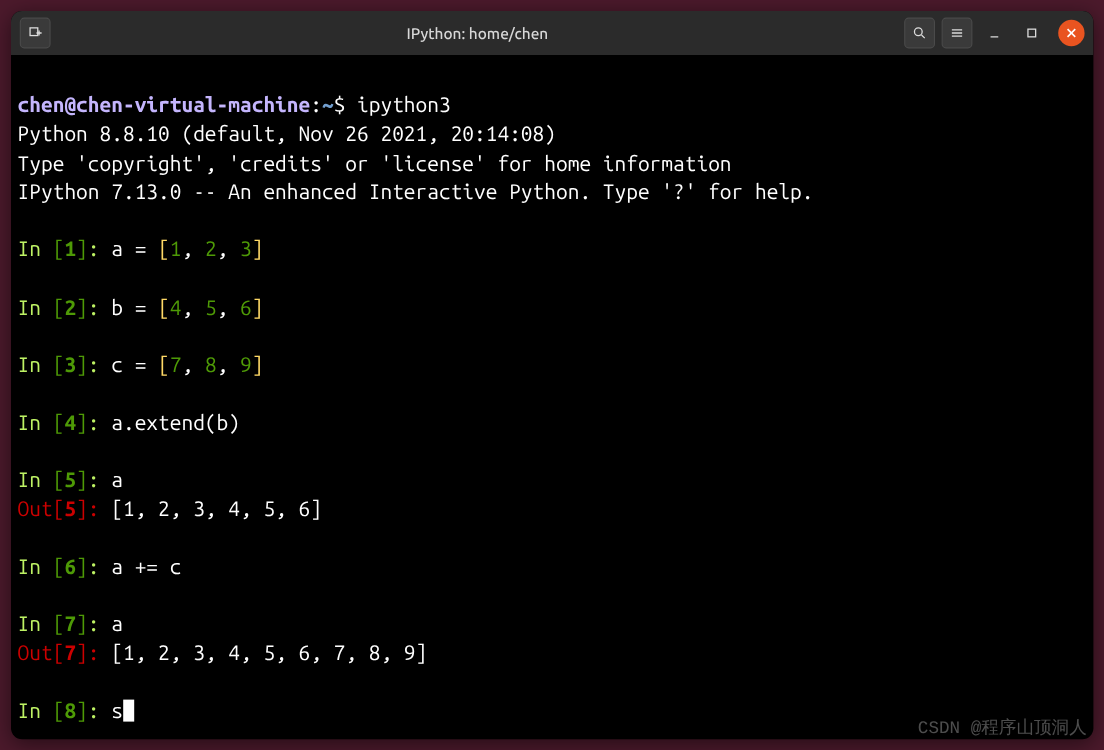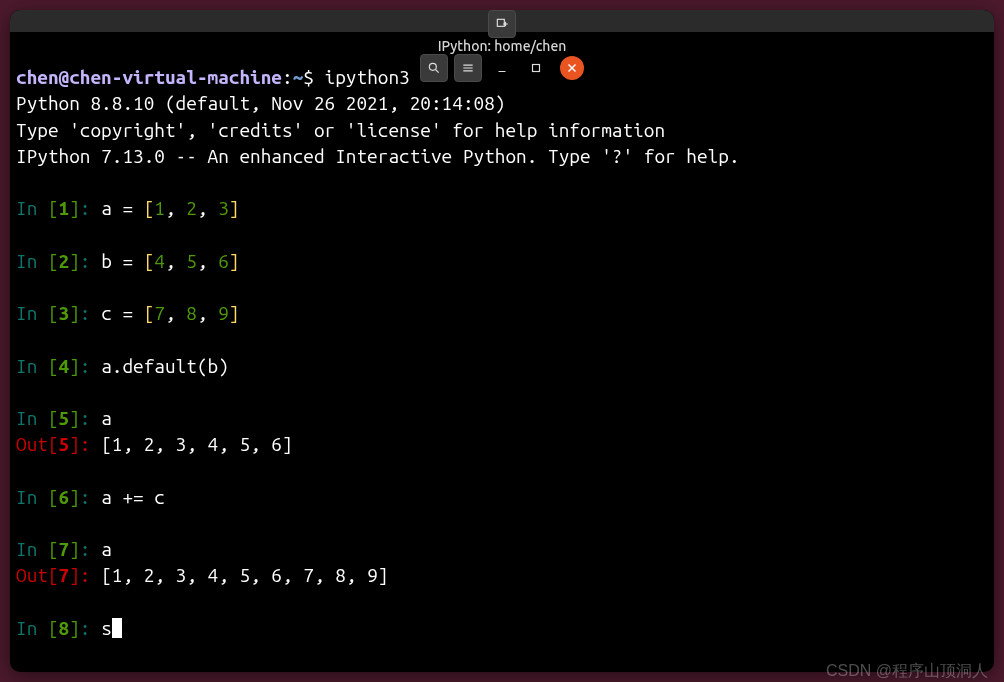--- a/index.html
+++ b/index.html
@@ -14,30 +14,29 @@
   .window {
     position: absolute;
     left: 10px; top: 10px;
     width: 984px; height: 662px;
     background: #000;
     border-radius: 10px;
     overflow: hidden;
     box-shadow: 0 4px 20px rgba(0,0,0,0.5);
   }
   .titlebar {
-    height: 22px;
+    height: 40px;
     background: #2b2b2b;
     display: flex;
     align-items: center;
     padding: 0 8px;
     color: #d8d8d8;
     font-family: Ubuntu, sans-serif;
     font-size: 14px;
     position: relative;
-    flex-direction: column;
   }
   .tb-left, .tb-right { display:flex; align-items:center; gap:6px; }
   .tb-title { flex:1; text-align:center; font-weight:500; }
   .tb-btn {
     width:28px; height:28px;
     border-radius:4px;
     background:#3a3a3a;
     border:1px solid #4a4a4a;
     display:flex; align-items:center; justify-content:center;
     color:#ddd;
@@ -56,38 +55,38 @@
     padding: 6px 6px;
     font-size: 19px;
     line-height: 1.38;
     color:#fff;
     white-space: pre;
     font-family: "Ubuntu Mono","DejaVu Sans Mono","Courier New",monospace;
   }
   .c-green   { color:#c4b5fd; font-weight:bold; }
   .c-blue    { color:#729fcf; font-weight:bold; }
   .c-white   { color:#ffffff; }
-  .c-in      { color:#0f766e; }
+  .c-in      { color:#bef264; }
   .c-br      { color:#4e9a06; }
   .c-num     { color:#4e9a06; font-weight:bold; }
   .c-out     { color:#cc0000;margin-top:46px; }
   .c-outnum  { color:#cc0000; font-weight:bold; }
   .c-listbr  { color:#ffd966; }
   .c-val     { color:#4e9a06; }
   .cursor {
     display:inline-block;
     width:10px; height:20px;
     background:#ffffff;
     vertical-align: -3px;
   }
   .watermark {
     position:absolute;
-    right:16px; bottom:0;
+    right:16px; bottom:10px;
     color:rgba(220,220,220,0.35);
-    font-family: Liberation Sans, sans-serif;
+    font-family: Liberation Mono, monospace;
     font-size:16px;
     pointer-events:none;
   }
 </style>
 </head>
 <body>
 
 <div class="window">
   <div class="titlebar">
     <div class="tb-left">
@@ -129,30 +128,30 @@
             <line x1="6" y1="6" x2="18" y2="18"></line>
             <line x1="18" y1="6" x2="6" y2="18"></line>
           </svg>
       </div>
     </div>
   </div>
 
   <div class="terminal">
 <span class="c-green">chen@chen-virtual-machine</span><span class="c-white">:</span><span class="c-blue">~</span><span class="c-white">$ </span><span class="c-white">ipython3</span>
 <span class="c-white">Python 8.8.10 (default, Nov 26 2021, 20:14:08)</span>
-<span class="c-white">Type 'copyright', 'credits' or 'license' for help information</span>
+<span class="c-white">Type 'copyright', 'credits' or 'license' for home information</span>
 <span class="c-white">IPython 7.13.0 -- An enhanced Interactive Python. Type '?' for help.</span>
 
 <span class="c-in">In </span><span class="c-br">[</span><span class="c-num">1</span><span class="c-br">]</span><span class="c-in">: </span><span class="c-white">a = </span><span class="c-listbr">[</span><span class="c-val">1</span><span class="c-white">, </span><span class="c-val">2</span><span class="c-white">, </span><span class="c-val">3</span><span class="c-listbr">]</span>
 
 <span class="c-in">In </span><span class="c-br">[</span><span class="c-num">2</span><span class="c-br">]</span><span class="c-in">: </span><span class="c-white">b = </span><span class="c-listbr">[</span><span class="c-val">4</span><span class="c-white">, </span><span class="c-val">5</span><span class="c-white">, </span><span class="c-val">6</span><span class="c-listbr">]</span>
 
 <span class="c-in">In </span><span class="c-br">[</span><span class="c-num">3</span><span class="c-br">]</span><span class="c-in">: </span><span class="c-white">c = </span><span class="c-listbr">[</span><span class="c-val">7</span><span class="c-white">, </span><span class="c-val">8</span><span class="c-white">, </span><span class="c-val">9</span><span class="c-listbr">]</span>
 
-<span class="c-in">In </span><span class="c-br">[</span><span class="c-num">4</span><span class="c-br">]</span><span class="c-in">: </span><span class="c-white">a.default(b)</span>
+<span class="c-in">In </span><span class="c-br">[</span><span class="c-num">4</span><span class="c-br">]</span><span class="c-in">: </span><span class="c-white">a.extend(b)</span>
 
 <span class="c-in">In </span><span class="c-br">[</span><span class="c-num">5</span><span class="c-br">]</span><span class="c-in">: </span><span class="c-white">a</span>
 <span class="c-out">Out</span><span class="c-out">[</span><span class="c-outnum">5</span><span class="c-out">]</span><span class="c-out">: </span><span class="c-white">[1, 2, 3, 4, 5, 6]</span>
 
 <span class="c-in">In </span><span class="c-br">[</span><span class="c-num">6</span><span class="c-br">]</span><span class="c-in">: </span><span class="c-white">a += c</span>
 
 <span class="c-in">In </span><span class="c-br">[</span><span class="c-num">7</span><span class="c-br">]</span><span class="c-in">: </span><span class="c-white">a</span>
 <span class="c-out">Out</span><span class="c-out">[</span><span class="c-outnum">7</span><span class="c-out">]</span><span class="c-out">: </span><span class="c-white">[1, 2, 3, 4, 5, 6, 7, 8, 9]</span>
 
 <span class="c-in">In </span><span class="c-br">[</span><span class="c-num">8</span><span class="c-br">]</span><span class="c-in">: </span><span class="c-white">s</span><span class="cursor"></span>

